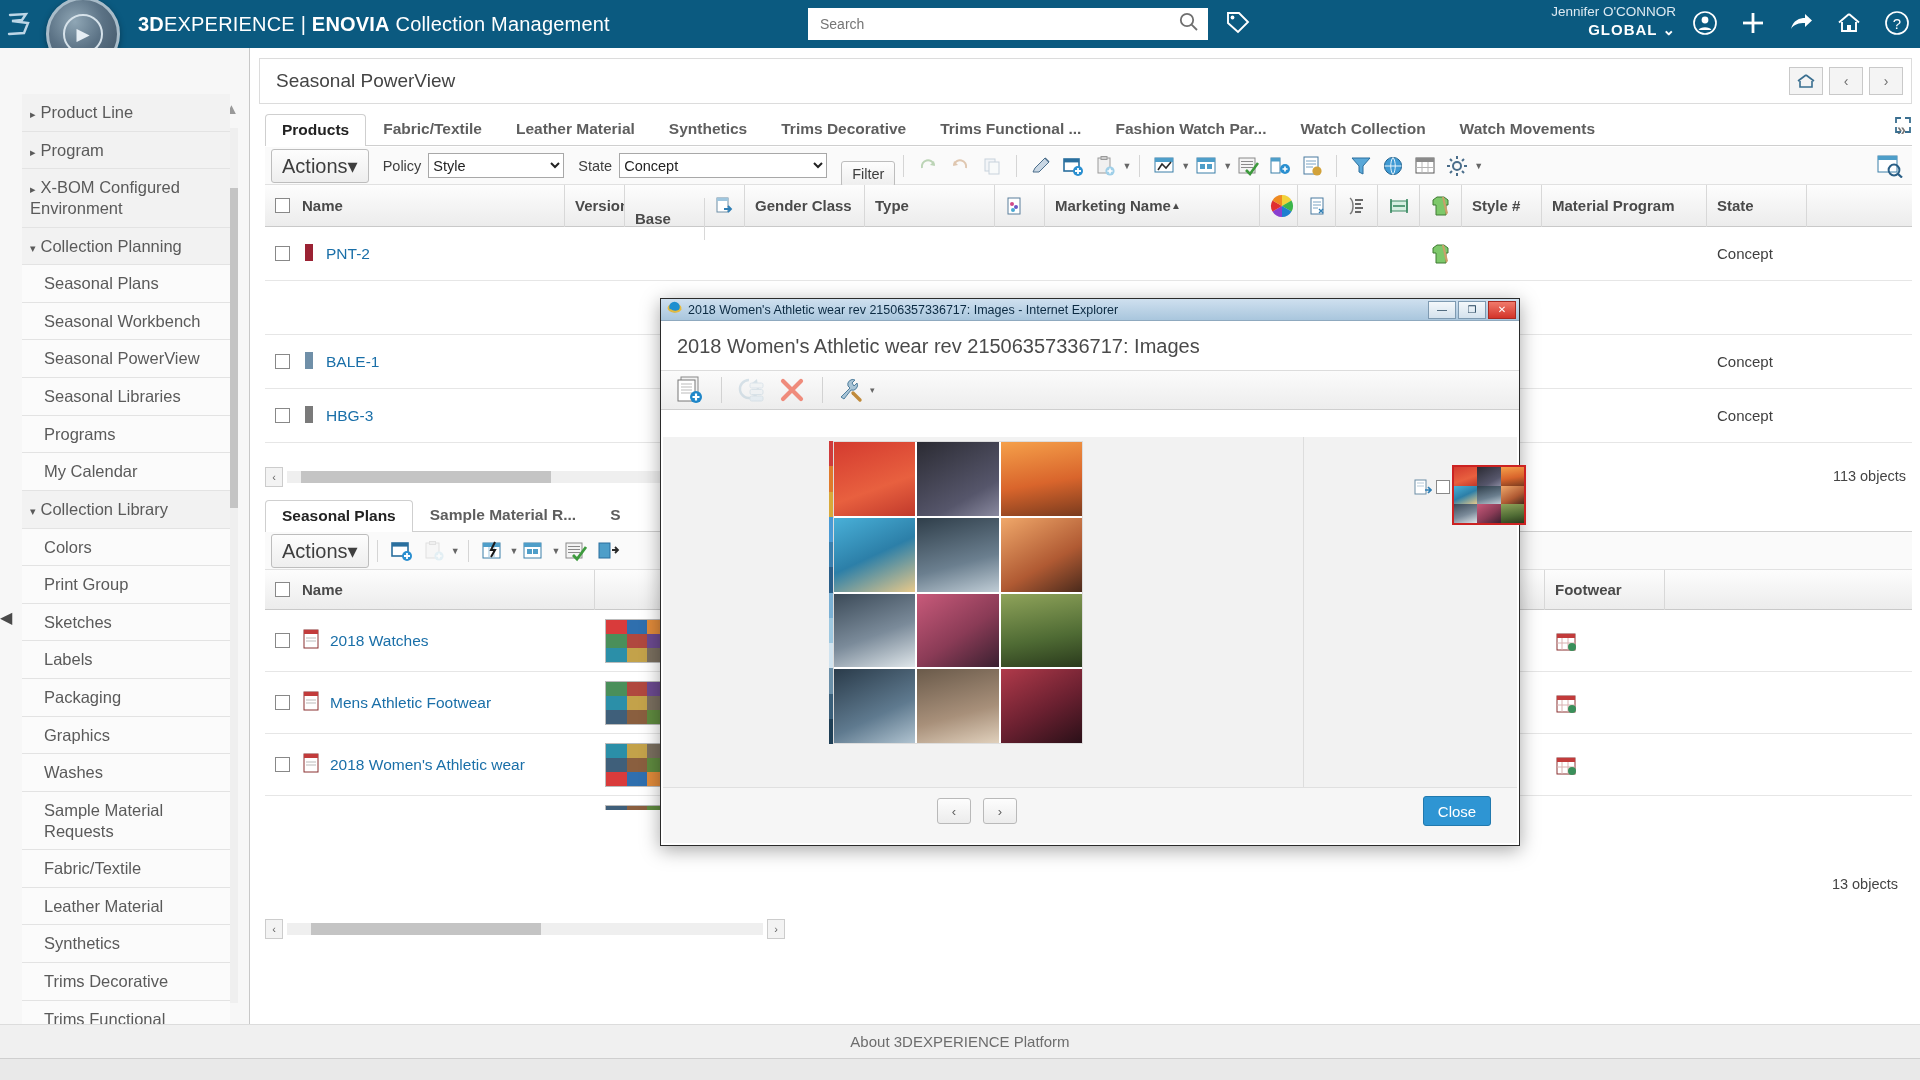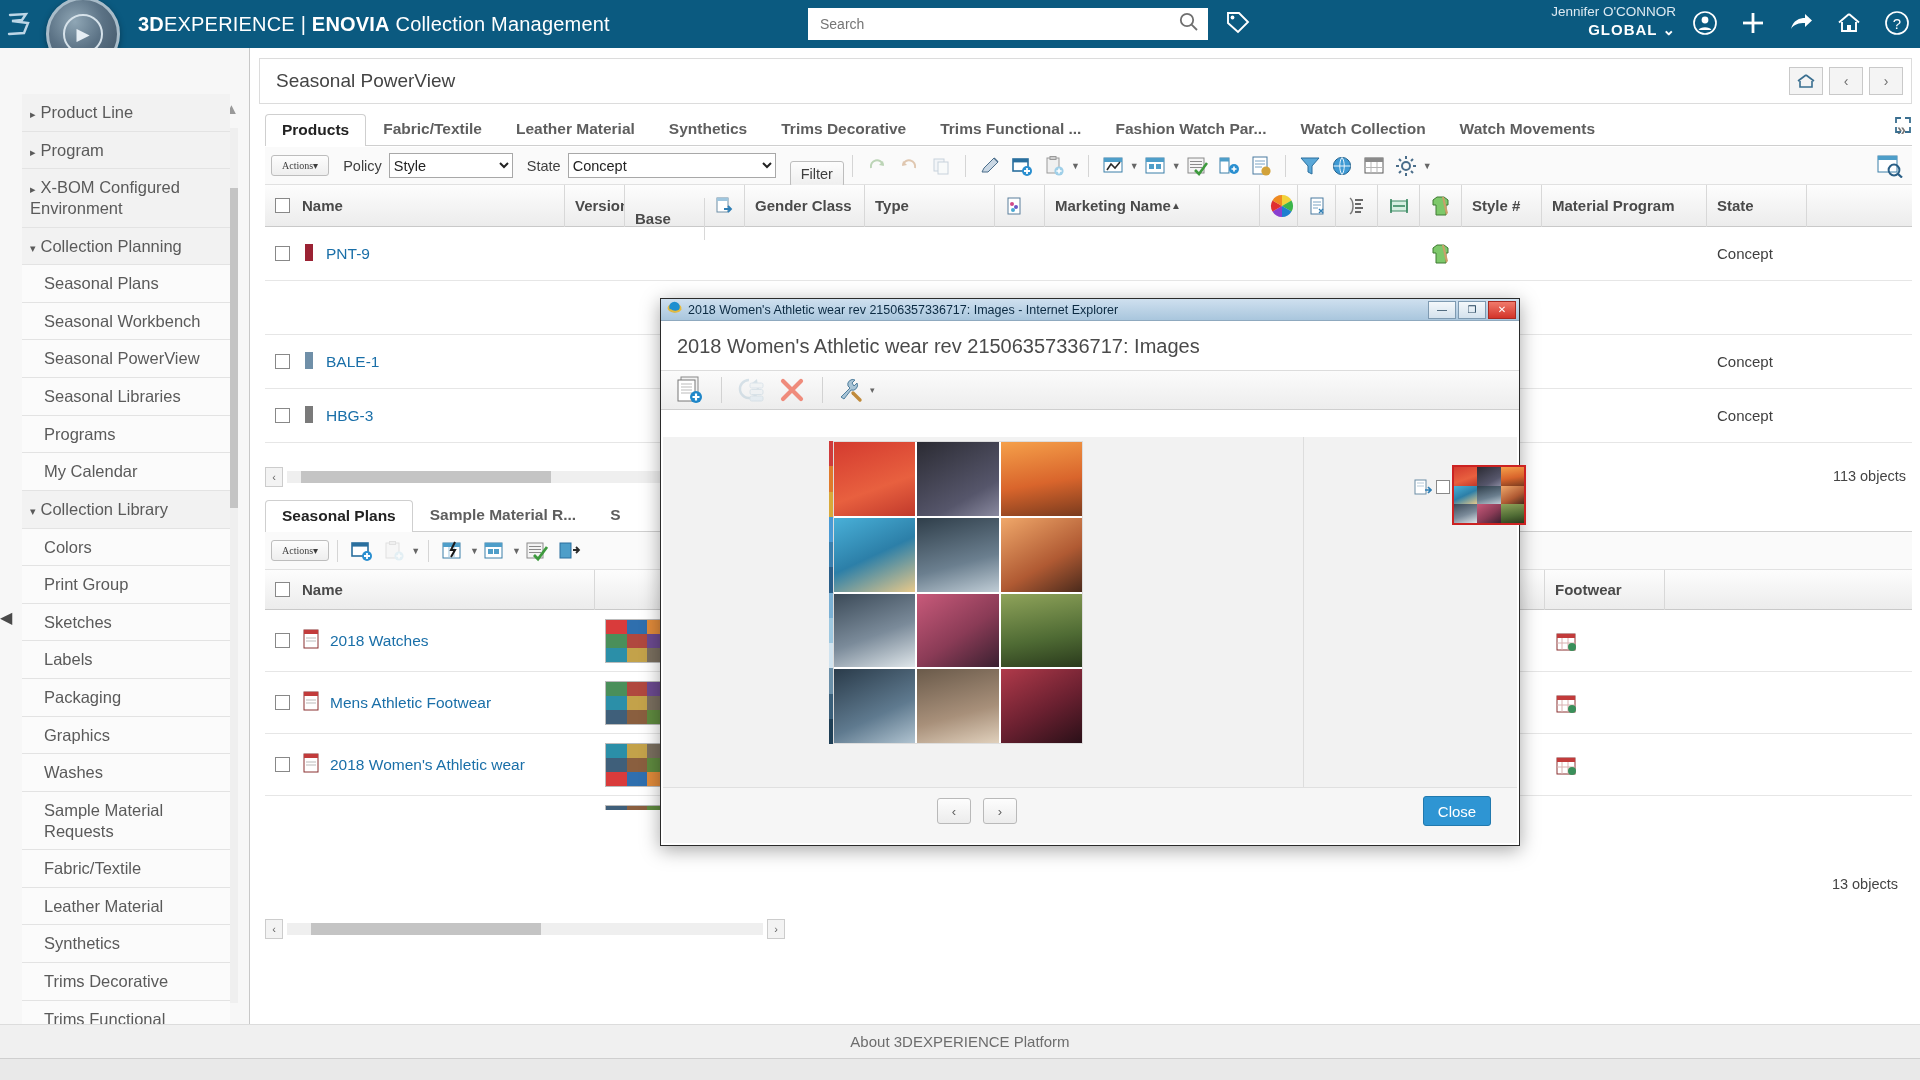--- a/index.html
+++ b/index.html
@@ -91,21 +91,21 @@
   .tabrow .more { margin-left:auto; color:#777; font-weight:bold; padding:6px 6px; }
   .expand-ico { position:absolute; right:8px; top:68px; color:#3a6f90; font-size:16px; }
 
   
   .toolbar {
     position:absolute; left:14px; top:99px; right:8px; height:38px;
     background:#fafafa; border-bottom:1px solid #e1e1e1; display:flex; align-items:center; padding:0 6px;
   }
   .btn-actions {
     border:1px solid #bdbdbd; background:linear-gradient(#fdfdfd,#eeeeee);
-    font-size:10px; color:#3e3e3e; padding:4px 10px; border-radius:3px;font-family:Liberation Serif, serif;
+    font-size:20px; color:#3e3e3e; padding:4px 10px; border-radius:3px;
   }
   .tb-label { font-size:14.5px; color:#3e3e3e; margin:0 7px 0 14px; }
   .tb-select {
     height:25px; font-size:14.5px; font-family:"Liberation Sans",sans-serif;
     border:1px solid #a8a8a8; background:#fff; color:#222;
   }
   .btn-filter {
     border:1px solid #bdbdbd; background:linear-gradient(#fdfdfd,#eeeeee);
     font-size:14.5px; color:#3e3e3e; padding:4px 10px; border-radius:3px; margin-left:14px;margin-top:17px;
   }
@@ -341,21 +341,21 @@
       <svg width="18" height="18" viewBox="0 0 18 18">
           <path d="M2 7 L2 2 L7 2 M11 2 L16 2 L16 7 M16 11 L16 16 L11 16 M7 16 L2 16 L2 11" stroke="#3a6f90" stroke-width="1.8" fill="none"></path>
         </svg>
     </div>
 
     <div class="toolbar">
       <div class="btn-actions">
         <span>Actions</span><span>▾</span>
       </div>
       <span class="tb-label">Policy</span>
-      <select class="tb-select" style="width:124px" id="policy-select"><option>Style</option></select>
+      <select class="tb-select" style="width:136px" id="policy-select"><option>Style</option></select>
       <span class="tb-label">State</span>
       <select class="tb-select" style="width:208px" id="state-select"><option>Concept</option></select>
       <div class="btn-filter">Filter</div>
       <div class="tb-sep"></div>
       <div class="tb-ico dis">
           <svg width="20" height="20" viewBox="0 0 20 20">
             <path d="M4 12 A6 6 0 0 1 16 9" stroke="#4a8f3a" stroke-width="2" fill="none"></path>
             <path d="M16 5 L17 10 L12 9 Z" fill="#4a8f3a"></path>
           </svg>
         </div>
@@ -580,21 +580,21 @@
           <span>State</span>
         </div>
       </div>
     <div class="gridbody" id="pv-body">
         <div class="grow">
           <div class="gcell" style="width: 300px; min-width: 300px;">
             <span class="chkbox" style="margin-right: 12px;"></span>
             <span style="margin-right: 10px;"><svg width="14" height="20" viewBox="0 0 14 20">
                 <rect x="3" y="2" width="8" height="17" fill="#9b2233"></rect>
               </svg></span>
-            <span class="glink">PNT-9</span>
+            <span class="glink">PNT-2</span>
           </div>
           <div class="gcell" style="width: 60px; min-width: 60px;"></div>
           <div class="gcell" style="width: 80px; min-width: 80px;"></div>
           <div class="gcell" style="width: 40px; min-width: 40px;"></div>
           <div class="gcell" style="width: 120px; min-width: 120px;"></div>
           <div class="gcell" style="width: 130px; min-width: 130px;"></div>
           <div class="gcell" style="width: 50px; min-width: 50px;"></div>
           <div class="gcell" style="width: 215px; min-width: 215px;"></div>
           <div class="gcell" style="width: 38px; min-width: 38px;"></div>
           <div class="gcell" style="width: 38px; min-width: 38px;"></div>

